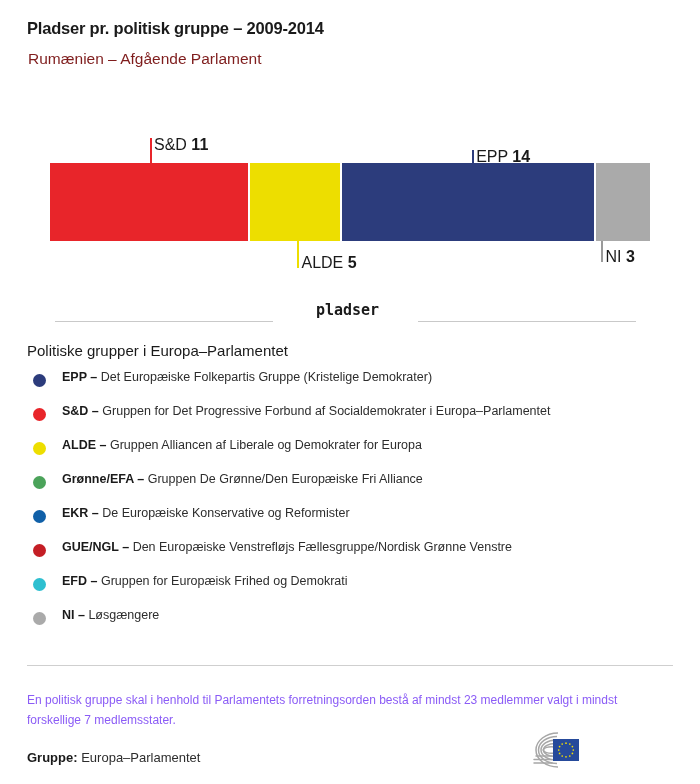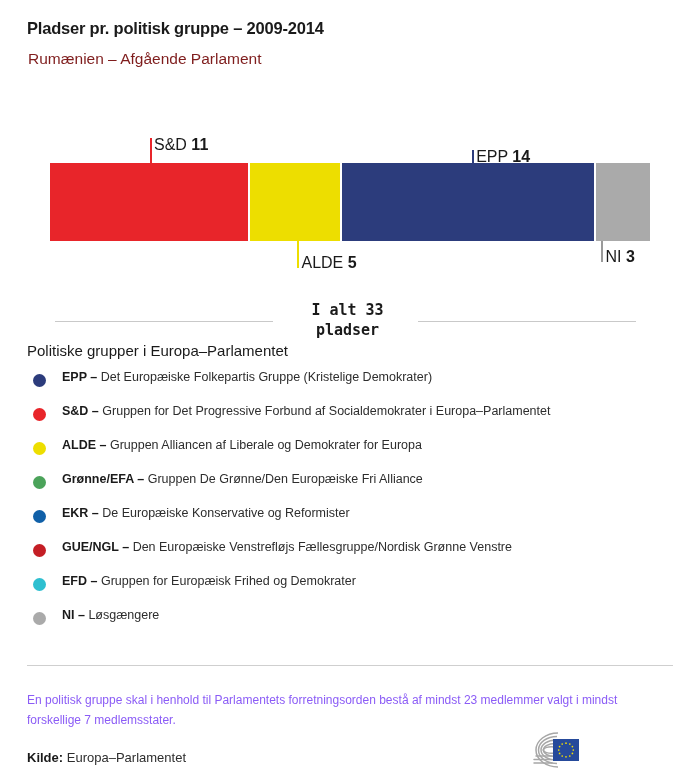--- a/index.html
+++ b/index.html
@@ -121,21 +121,20 @@
         <div class="seg" style="width: 90.9091px; background: rgb(237, 222, 0); margin-right: 2px;"></div>
         <div class="seg" style="width: 254.545px; background: rgb(44, 60, 124); margin-right: 2px;"></div>
         <div class="seg" style="width: 54.5455px; background: rgb(170, 170, 170);"></div>
       </div>
   </div>
 
   <div class="total-row">
     <div class="rule-left"></div>
     <div class="rule-right"></div>
     <div class="total-text">
-      <div>I alt 33</div>
       <div>pladser</div>
     </div>
   </div>
 
   <div class="legend-title">Politiske grupper i Europa–Parlamentet</div>
   <div class="legend" id="legend">
       <div class="legend-item">
         <span class="dot" style="background: rgb(44, 60, 124);"></span>
         <span class="leg-text"><span class="leg-abbr">EPP –</span><span> Det Europæiske Folkepartis Gruppe (Kristelige Demokrater)</span></span>
       </div>
@@ -154,33 +153,33 @@
       <div class="legend-item">
         <span class="dot" style="background: rgb(16, 96, 168);"></span>
         <span class="leg-text"><span class="leg-abbr">EKR –</span><span> De Europæiske Konservative og Reformister</span></span>
       </div>
       <div class="legend-item">
         <span class="dot" style="background: rgb(196, 30, 37);"></span>
         <span class="leg-text"><span class="leg-abbr">GUE/NGL –</span><span> Den Europæiske Venstrefløjs Fællesgruppe/Nordisk Grønne Venstre</span></span>
       </div>
       <div class="legend-item">
         <span class="dot" style="background: rgb(46, 191, 208);"></span>
-        <span class="leg-text"><span class="leg-abbr">EFD –</span><span> Gruppen for Europæisk Frihed og Demokrater</span></span>
+        <span class="leg-text"><span class="leg-abbr">EFD –</span><span> Gruppen for Europæisk Frihed og Demokrati</span></span>
       </div>
       <div class="legend-item">
         <span class="dot" style="background: rgb(170, 170, 170);"></span>
         <span class="leg-text"><span class="leg-abbr">NI –</span><span> Løsgængere</span></span>
       </div>
     </div>
 
   <div class="divider"></div>
   <div class="footnote">En politisk gruppe skal i henhold til Parlamentets forretningsorden bestå af mindst 23 medlemmer valgt i mindst forskellige 7 medlemsstater.</div>
 
   <div class="source">
-    <b>Kilde:</b>
+    <b>Gruppe:</b>
     <span>Europa–Parlamentet</span>
   </div>
 
   <div class="logo">
     <div class="logo-mark">
       <svg width="82" height="48" viewBox="0 0 82 48">
         <g fill="none" stroke="#a7a7a7" stroke-width="1.5">
           <path d="M46 7 A22 17 0 1 0 46 41"></path>
           <path d="M45 10.5 A18.5 13.5 0 1 0 45 37.5"></path>
           <path d="M44 14 A15 10 0 1 0 44 34"></path>

